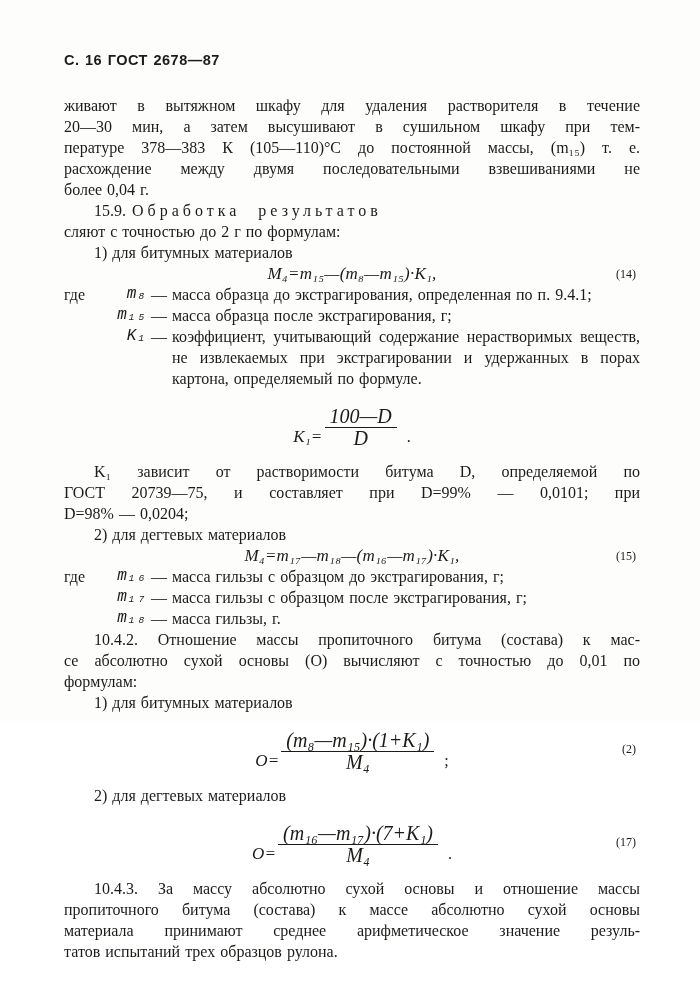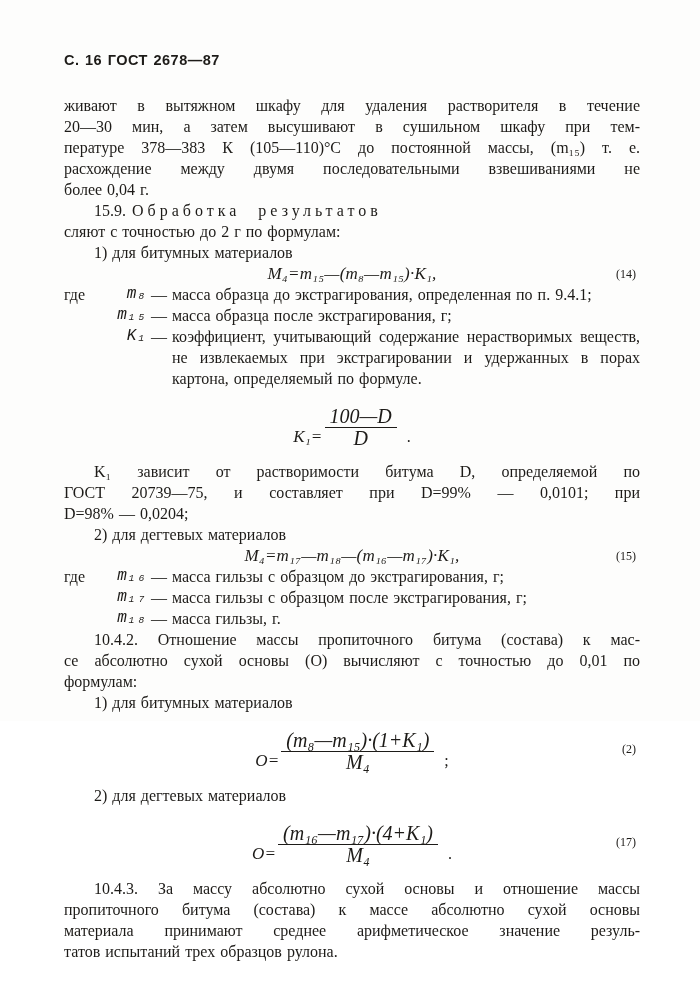--- a/index.html
+++ b/index.html
@@ -196,21 +196,21 @@
     </span>
     <span class="f-tail">;</span>
     <span class="f-no">(2)</span>
   </div>
 
   <div class="ln last ind">2) для дегтевых материалов</div>
 
   <div class="frac-row" style="position:relative;">
     <span class="f-expr">O=</span>
     <span class="frac">
-      <span class="num">(m₁₆—m₁₇)·(4+K₁)</span>
+      <span class="num">(m₁₆—m₁₇)·(7+K₁)</span>
       <span class="den">M₄</span>
     </span>
     <span class="f-tail">.</span>
     <span class="f-no">(17)</span>
   </div>
 
   <div class="mt14">
     <div class="ln ind">10.4.3. За массу абсолютно сухой основы и отношение массы</div>
     <div class="ln">пропиточного битума (состава) к массе абсолютно сухой основы</div>
     <div class="ln">материала принимают среднее арифметическое значение резуль-</div>

